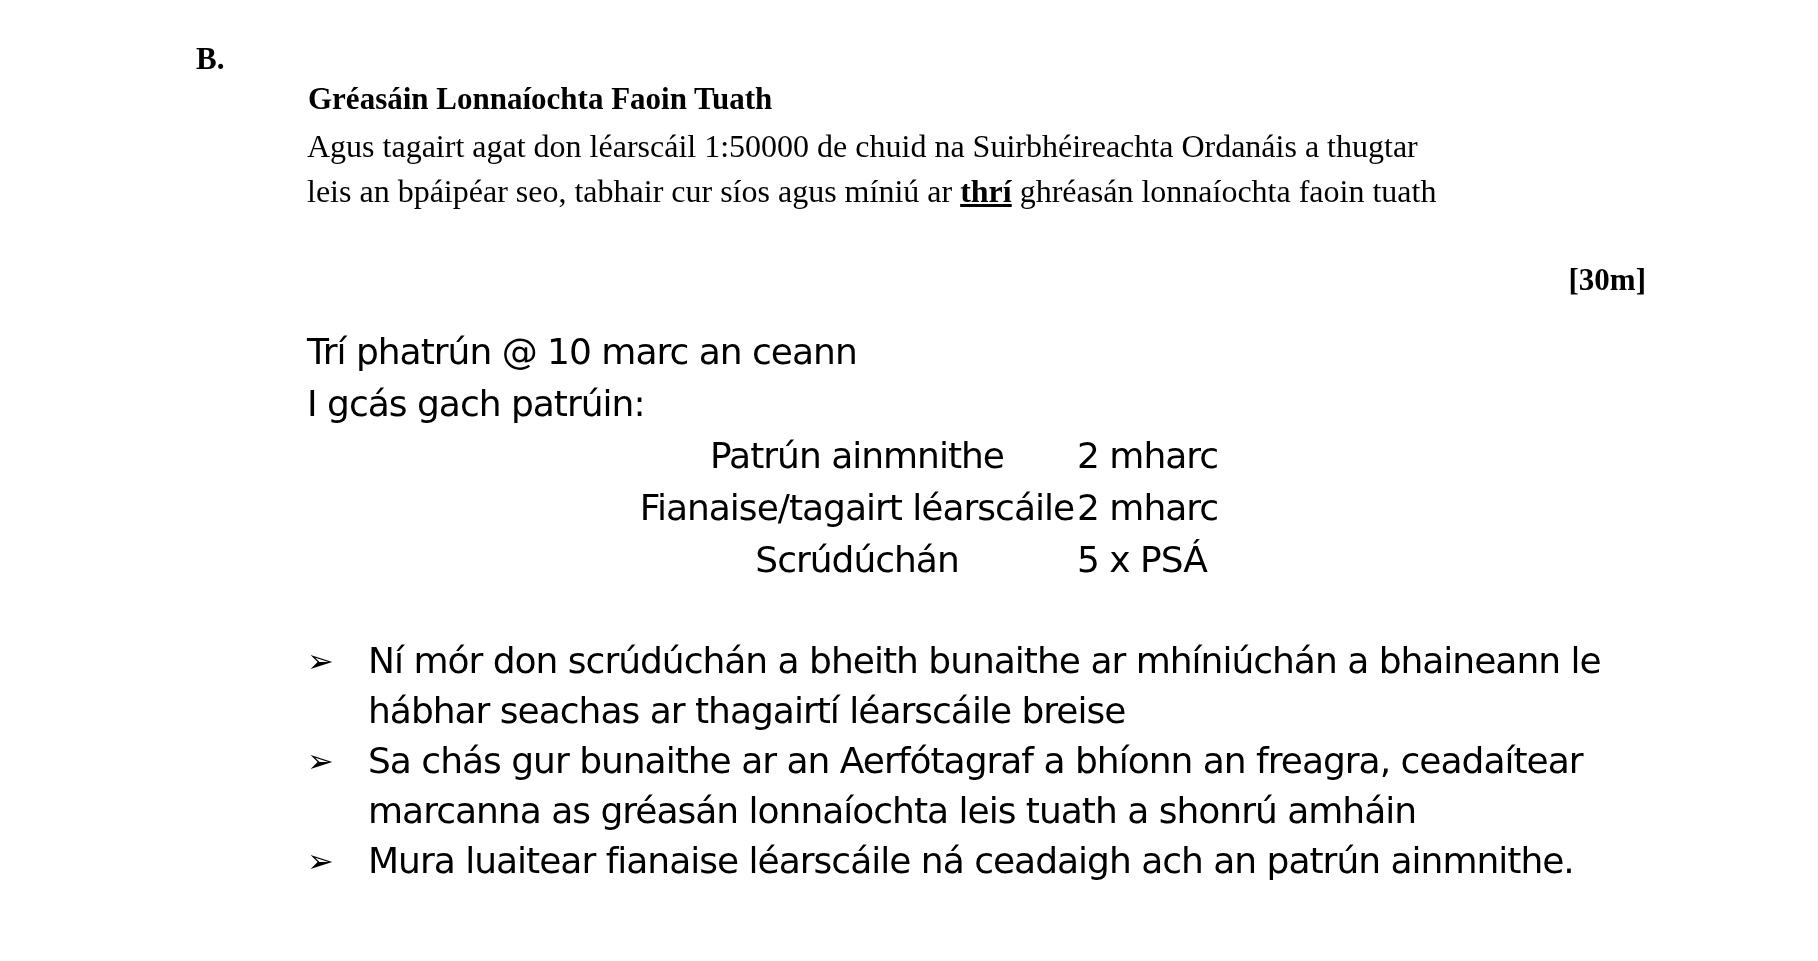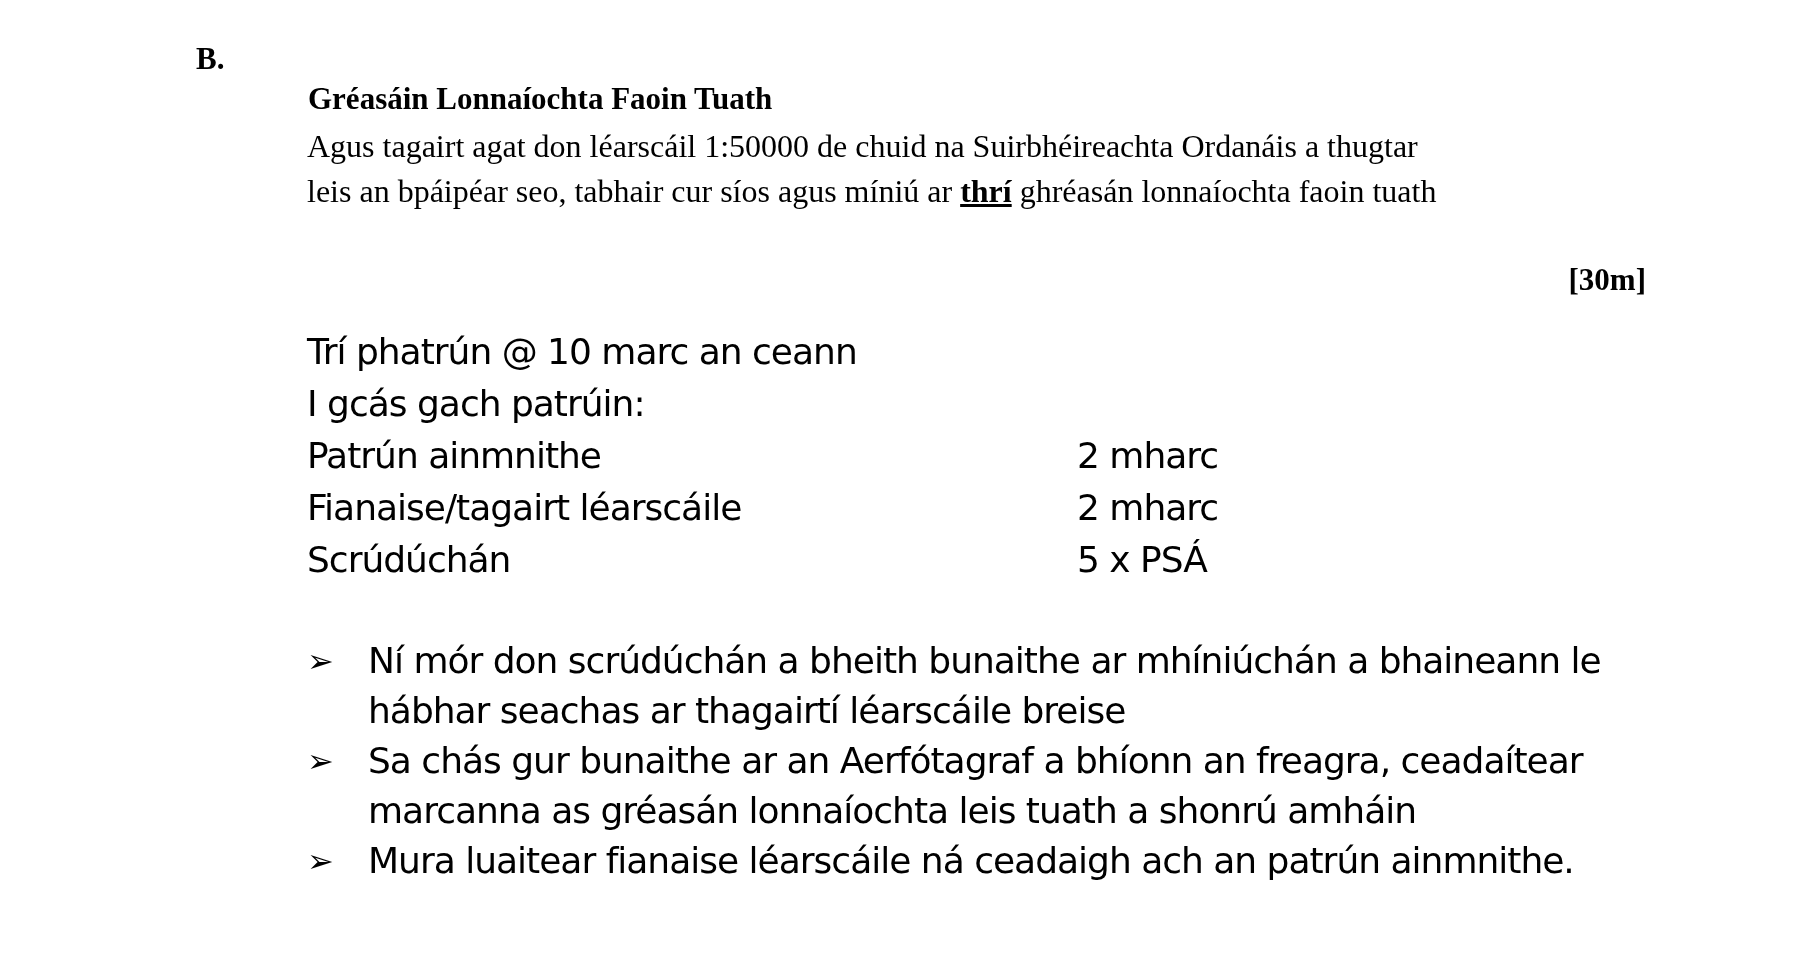--- a/index.html
+++ b/index.html
@@ -51,21 +51,21 @@
   
   .scheme {
     position: absolute;
     left: 307px;
     top: 302px;
     width: 1100px;
     font: 36px/52px "DejaVu Sans", sans-serif;
     letter-spacing: -1px;
     margin-top: 24px;
   }
-  .scheme-row { position: relative; }
+  .scheme-row { position: relative; text-align: center; }
   .scheme-row .marks {
     position: absolute;
     left: 770px;
     top: 0;
   }
 
   
   .notes {
     position: absolute;
     left: 307px;

